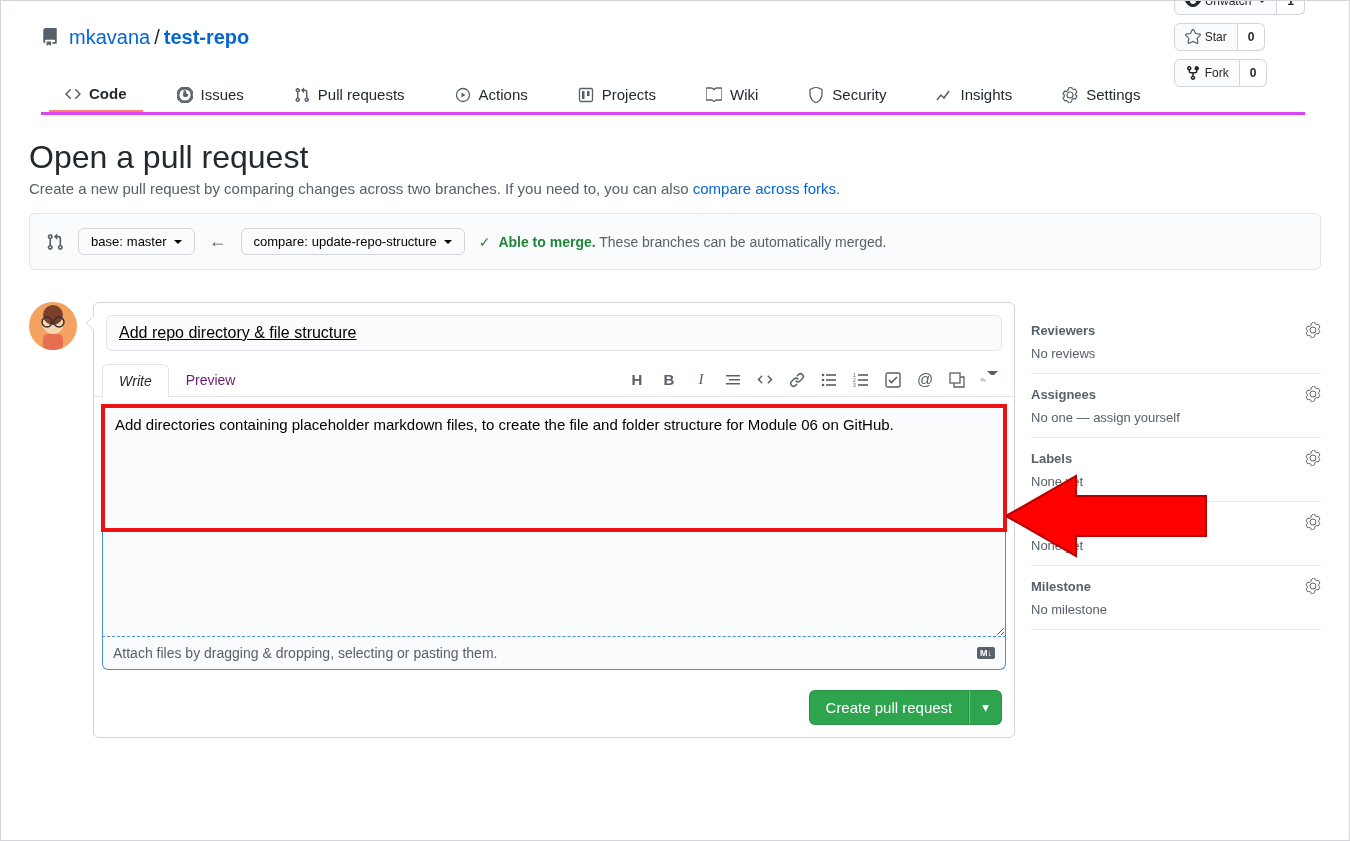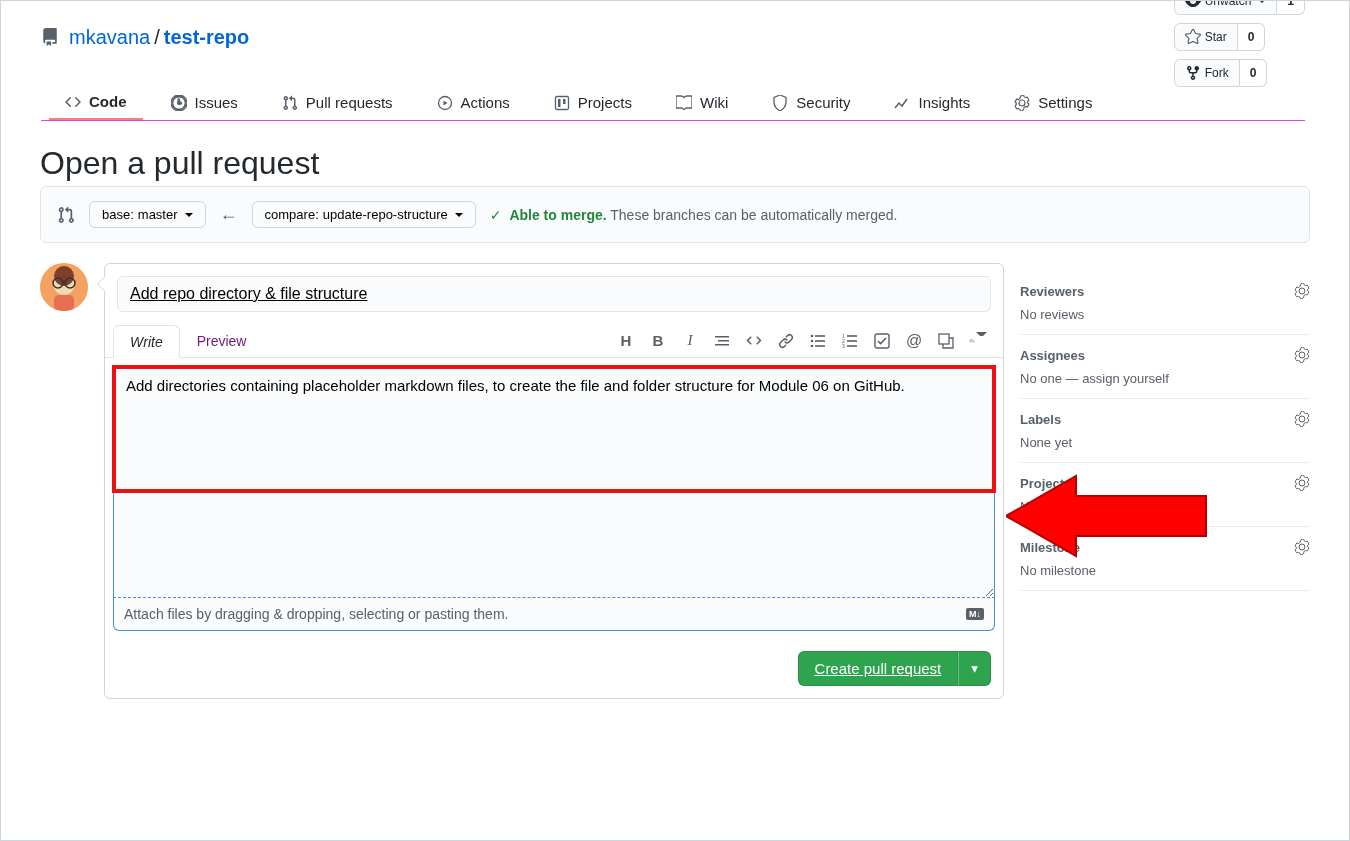--- a/index.html
+++ b/index.html
@@ -9,29 +9,29 @@
   .repohead { display: flex; align-items: center; justify-content: space-between; height: 40px; }
   .repohead-left { display: flex; align-items: center; font-size: 20px; }
   .repohead-left a { color: #0366d6; text-decoration: none; }
   .repohead-left .sep { color: #24292e; margin: 0 4px; }
   .repo-icon { width: 18px; height: 18px; fill: #586069; margin-right: 10px; }
   .repohead-right { display: flex; gap: 8px; flex-direction: column; }
   .btn-with-count { display: flex; }
   .btn-sm { display: inline-flex; align-items: center; padding: 3px 10px; font-size: 12px; line-height: 20px; background: #fafbfc; border: 1px solid #d1d5da; border-radius: 6px 0 0 6px; color: #24292e; gap: 4px; cursor: pointer; }
   .count { display: inline-flex; align-items: center; padding: 3px 10px; font-size: 12px; font-weight: 600; background: #fff; border: 1px solid #d1d5da; border-left: none; border-radius: 0 6px 6px 0; }
   .octicon { display: inline-block; vertical-align: text-bottom; fill: currentColor; }
-  .tabnav { display: flex; border-bottom: 1px solid #d946ef; margin-top: 28px; padding-left: 8px; gap: 12px; }
+  .tabnav { display: flex; border-bottom: 3px solid #d946ef; margin-top: 20px; padding-left: 8px; gap: 18px; }
   .tabnav-item { display: flex; align-items: center; padding: 8px 16px; color: #24292e; gap: 8px; cursor: pointer; font-size: 15px; }
   .tabnav-item.active { border-bottom: 2px solid #f9826c; font-weight: 600; }
   .tabnav-item svg { fill: #586069; width: 16px; height: 16px; }
-  .main { padding: 24px 39px; }
+  .main { padding: 24px 28px; }
   h1.page-title { font-size: 32px; font-weight: 400; margin-bottom: 4px; }
   .subhead { color: #586069; font-size: 15px; margin-bottom: 16px; }
   .subhead a { color: #0366d6; text-decoration: none; }
-  .range-editor { border: 1px solid #e1e4e8; border-radius: 6px; background: #fafbfc; padding: 14px 16px; display: flex; align-items: center; gap: 14px; font-size: 14px; margin-bottom: 20px; }
+  .range-editor { border: 1px solid #e1e4e8; border-radius: 6px; background: #fafbfc; padding: 14px 16px; display: flex; align-items: center; gap: 14px; font-size: 14px; margin-bottom: 32px; }
   .range-editor .arrow { color: #586069; font-size: 18px; }
   .select-btn { background: #fafbfc; border: 1px solid #d1d5da; border-radius: 6px; padding: 5px 12px; font-size: 13px; cursor: pointer; display: inline-flex; align-items: center; gap: 4px; }
   .merge-status { color: #586069; }
   .merge-status .able { color: #22863a; font-weight: 700; }
   .check { color: #22863a; margin-right: 4px; }
   .flex-row { display: flex; gap: 16px; align-items: flex-start; }
   .avatar {min-width:48px; width: 48px; height: 48px; border-radius: 50%; background: #f6c08a; position: relative; overflow: hidden; }
   .avatar-inner { position:absolute; inset:0; }
   .comment-box { flex: 1; border: 1px solid #d1d5da; border-radius: 6px; position: relative; }
   .comment-arrow { position: absolute; left: -8px; top: 12px; width: 0; height: 0; border-top: 8px solid transparent; border-bottom: 8px solid transparent; border-right: 8px solid #d1d5da; }
@@ -43,21 +43,21 @@
   .toolbar { margin-left: auto; display: flex; gap: 14px; padding-right: 8px; color: #586069; }
   .toolbar .grp { display: flex; gap: 14px; }
   .toolbar span { cursor: pointer; display:inline-flex; align-items:center; justify-content:center; width:18px; height:18px; }
   .toolbar svg { width:16px; height:16px; fill:#586069; }
   .textarea-wrap { margin: 8px; position: relative; }
   .highlight-box { position: absolute; top: -1px; left: -1px; right: -1px; height: 128px; border: 4px solid #e11; pointer-events: none; z-index: 5; }
   .body-textarea { width: 100%; min-height: 232px; padding: 10px 12px; font-size: 15px; border: 1px solid #4a90d9; border-radius: 6px 6px 0 0; background: #fafbfc; resize: vertical; font-family: inherit; outline: none; border-bottom: 1px dashed #4a90d9; display:block; }
   .attach-bar { border: 1px solid #4a90d9; border-top: none; background: #fafbfc; color: #586069; padding: 8px 10px; font-size: 14px; border-radius: 0 0 6px 6px; display: flex; justify-content: space-between; align-items: center; }
   .md-badge { background: #586069; color: #fff; font-size: 9px; font-weight: 700; padding: 1px 3px; border-radius: 2px; }
   .create-btns { display: flex; justify-content: flex-end; padding: 12px; gap: 0; }
-  .btn-primary { background: #2ea44f; color: #fff; border: 1px solid rgba(27,31,35,.15); padding: 8px 16px; font-size: 15px; font-weight: 500; border-radius: 6px 0 0 6px; cursor: pointer; text-decoration: underline; }
+  .btn-primary { background: #2ea44f; color: #fff; border: 1px solid rgba(27,31,35,.15); padding: 8px 16px; font-size: 15px; font-weight: 500; border-radius: 6px 0 0 6px; cursor: pointer; }
   .btn-primary-caret { background: #2ea44f; color: #fff; border: 1px solid rgba(27,31,35,.15); border-left-color: rgba(255,255,255,.3); padding: 8px 12px; border-radius: 0 6px 6px 0; cursor: pointer; }
   .sidebar { width: 290px; padding-top: 8px; }
   .sidebar-section { border-bottom: 1px solid #eaecef; padding: 12px 0; }
   .sidebar-section .hdr { display: flex; justify-content: space-between; align-items: center; font-size: 13px; font-weight: 600; color: #586069; margin-bottom: 8px; }
   .sidebar-section .hdr svg { fill: #586069; width: 16px; height: 16px; }
   .sidebar-section .val { font-size: 13px; color: #586069; }
   .big-arrow { position: absolute; left: 1005px; top: 465px; z-index: 20; pointer-events: none; }
   .caret-down { display:inline-block; width:0; height:0; border-left:4px solid transparent; border-right:4px solid transparent; border-top:4px solid currentColor; vertical-align:middle; margin-left:3px; }
 </style>
 </head>
@@ -164,20 +164,23 @@
           <svg viewBox="0 0 16 16">
             <path d="M8 0a8.2 8.2 0 011.7.18l.4 1.6a6.5 6.5 0 011.5.87l1.6-.5a8.2 8.2 0 011.7 2.95l-1.2 1.1a6.6 6.6 0 010 1.74l1.2 1.1a8.2 8.2 0 01-1.7 2.95l-1.6-.5a6.5 6.5 0 01-1.5.87l-.4 1.6A8.2 8.2 0 018 16a8.2 8.2 0 01-1.7-.18l-.4-1.6a6.5 6.5 0 01-1.5-.87l-1.6.5A8.2 8.2 0 011.1 10.9l1.2-1.1a6.6 6.6 0 010-1.74L1.1 6.95A8.2 8.2 0 012.8 4l1.6.5a6.5 6.5 0 011.5-.87l.4-1.6A8.2 8.2 0 018 0zm0 5a3 3 0 100 6 3 3 0 000-6z" fill="none" stroke="#586069" stroke-width="1.2"></path>
           </svg>
           <span>Settings</span>
         </div>
     </div>
   </div>
 
   <div class="main">
     <h1 class="page-title">Open a pull request</h1>
+    <p class="subhead">
+      <span>Create a new pull request by comparing changes across two branches. If you need to, you can also </span><a>compare across forks</a>.
+    </p>
 
     <div class="range-editor">
       <svg width="18" height="18" viewBox="0 0 16 16" fill="#586069">
           <path d="M7.177 3.073L9.573.677A.25.25 0 0110 .854v4.792a.25.25 0 01-.427.177L7.177 3.427a.25.25 0 010-.354zM3.75 2.5a.75.75 0 100 1.5.75.75 0 000-1.5zm-2.25.75a2.25 2.25 0 113 2.122v5.256a2.251 2.251 0 11-1.5 0V5.372A2.25 2.25 0 011.5 3.25zM11 2.5h-1V4h1a1 1 0 011 1v5.628a2.251 2.251 0 101.5 0V5A2.5 2.5 0 0011 2.5zm1 10.25a.75.75 0 111.5 0 .75.75 0 01-1.5 0zM3.75 12a.75.75 0 100 1.5.75.75 0 000-1.5z"></path>
         </svg>
       <button class="select-btn">
           <span>base: </span>
           <span>master</span>
           <span class="caret-down"></span>
         </button>

